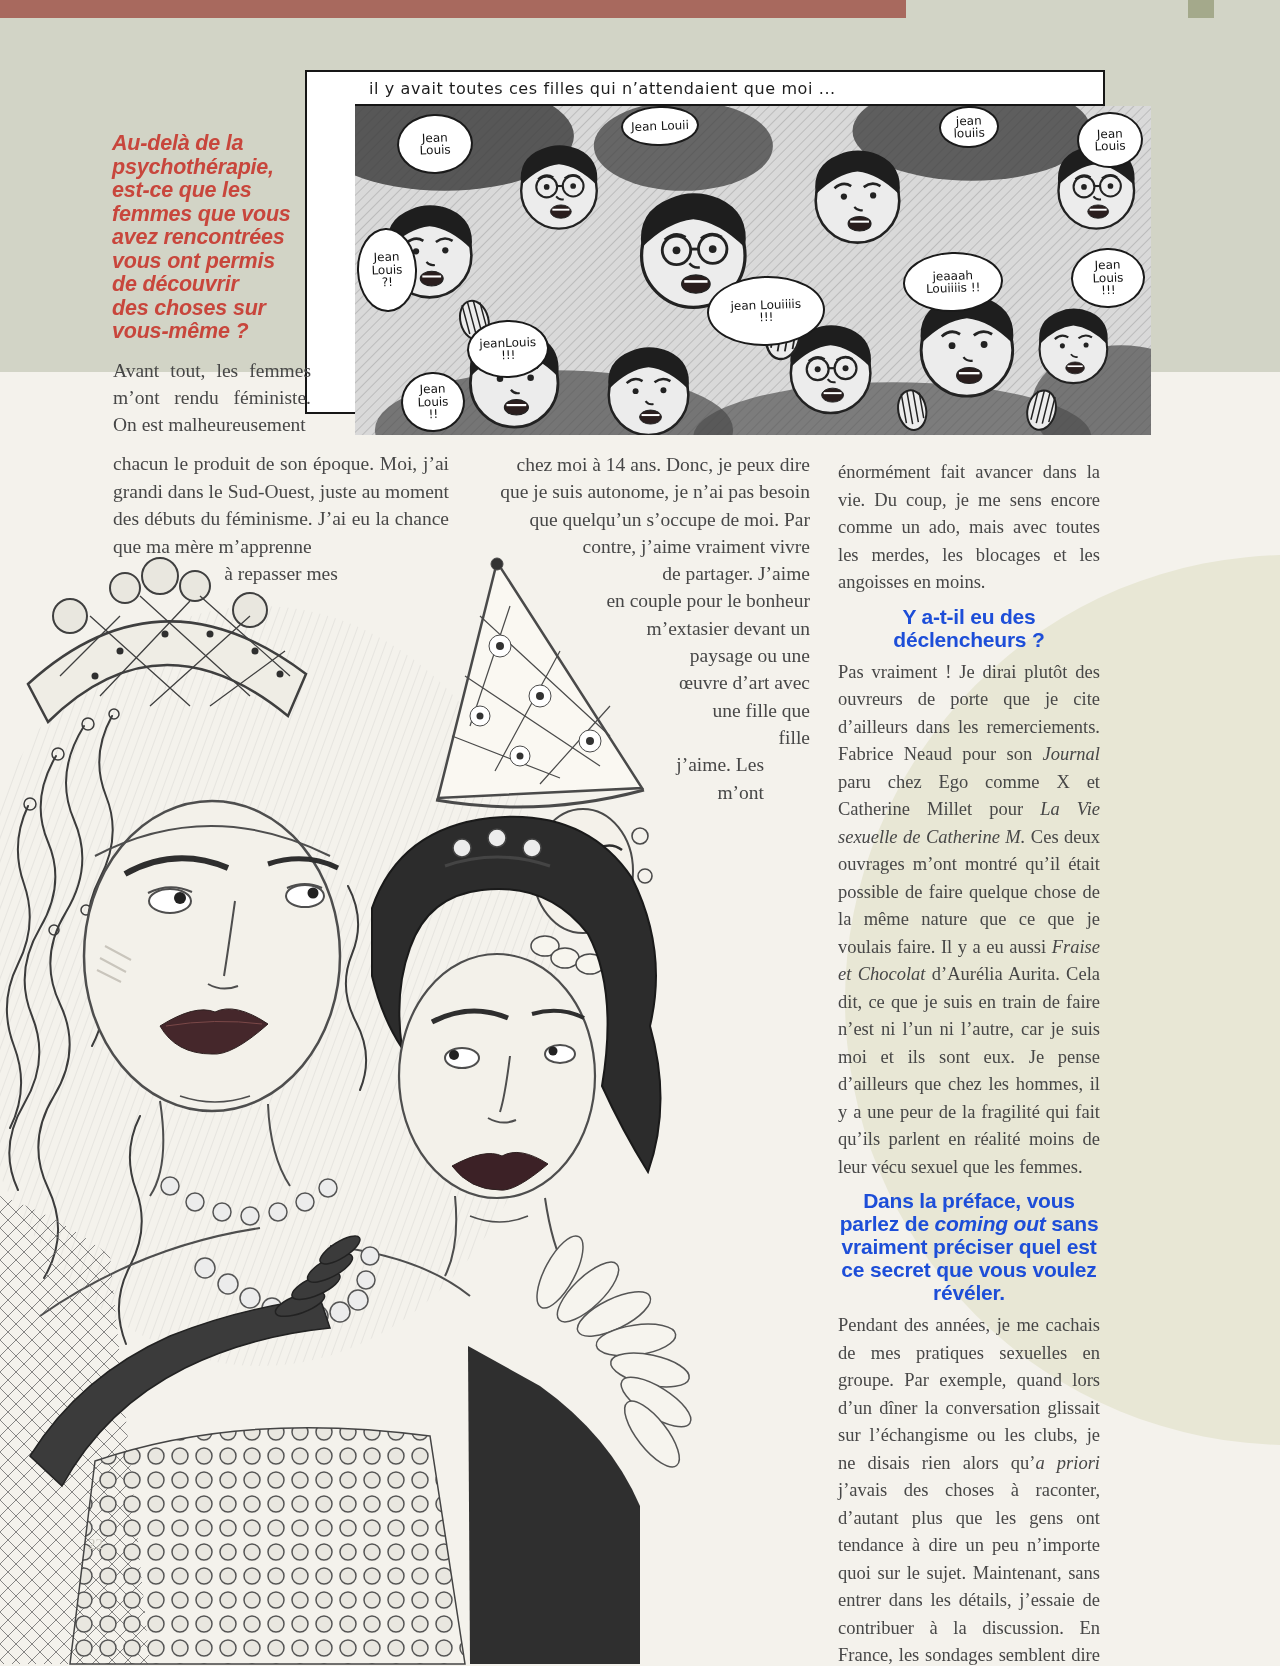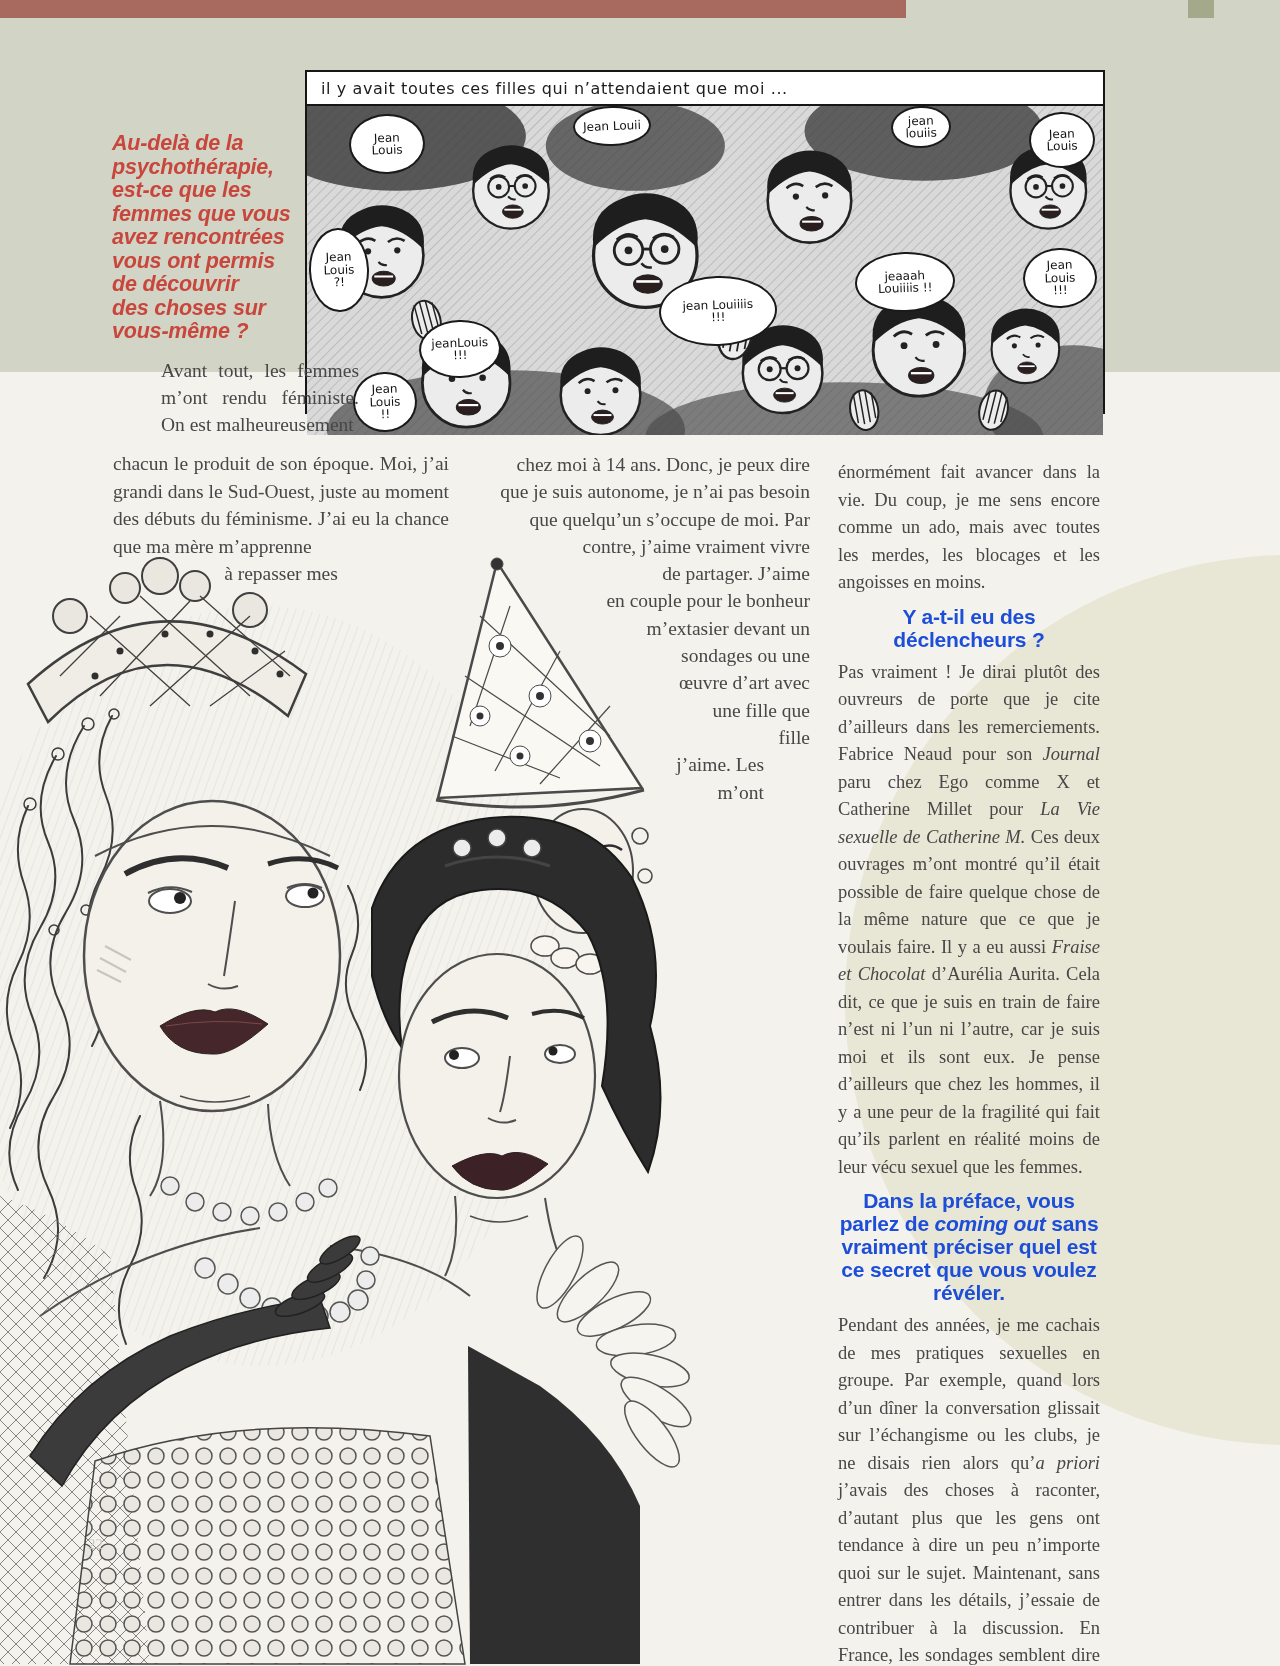--- a/index.html
+++ b/index.html
@@ -8,35 +8,35 @@
     background:#f4f2ec;color:#474747;
     font-family:"Liberation Serif", serif;
   }
   .band{position:absolute;left:0;top:0;width:1280px;height:372px;background:#d2d4c6;}
   .topbar{position:absolute;left:0;top:0;width:906px;height:18px;background:#a8695e;}
   .olive-sq{position:absolute;left:1188px;top:0;width:26px;height:18px;background:#a4a98b;}
   .bg-circle{position:absolute;left:845px;top:555px;width:890px;height:890px;border-radius:50%;background:#e8e7d5;}
 
   
   .comic{position:absolute;left:305px;top:70px;width:800px;height:344px;background:#fff;
-         border:2px solid #161616;box-sizing:border-box;}
+         border:2px solid #161616;box-sizing:border-box;padding-left:48px;}
   .comic-caption{height:32px;border-bottom:2px solid #161616;display:flex;align-items:center;
          padding:0 14px;font-family:"DejaVu Sans",sans-serif;font-size:16px;letter-spacing:.6px;color:#1d1d1d;}
   .comic-art{position:relative;width:796px;height:329px;overflow:hidden;}
   .comic-art svg{position:absolute;left:0;top:0;}
   .bubble{position:absolute;background:#fff;border:2px solid #1a1a1a;border-radius:50%;
           display:flex;align-items:center;justify-content:center;text-align:center;
           white-space:pre-line;font-family:"DejaVu Sans",sans-serif;font-size:12px;
           line-height:1.04;color:#111;transform:rotate(-2deg);box-sizing:border-box;padding:2px;}
 
   
   .q-block{position:absolute;left:112px;top:132px;width:185px;
            font-family:"Liberation Sans",sans-serif;font-weight:700;font-size:21.5px;
            line-height:23.5px;color:#c8463c;letter-spacing:-.2px;font-style:italic;}
-  .lc-narrow{position:absolute;left:113px;top:357px;width:198px;font-size:19.5px;line-height:27px;text-align:justify;margin-left:48px;}
+  .lc-narrow{position:absolute;left:113px;top:357px;width:198px;font-size:19.5px;line-height:27px;text-align:justify;}
   .lc-wide{position:absolute;left:113px;top:450px;width:336px;font-size:19.5px;line-height:27.5px;text-align:justify;}
   .lc-tail{text-align:center;}
   .mid{position:absolute;left:452px;top:451px;width:358px;font-size:19.5px;line-height:27.3px;}
   .mid div{text-align:right;}
   .mid div:nth-last-child(-n+2){padding-right:46px;}
   .rc{position:absolute;left:830px;top:451px;width:278px;font-size:18.5px;line-height:27.5px;text-align:justify;}
   .rc p{margin:8px;}
   .rhead{font-family:"Liberation Sans",sans-serif;font-weight:700;font-size:21px;
          line-height:23px;color:#1d4ed8;text-align:center;margin:14px 0 7px;letter-spacing:-.2px;}
   .rhead em{font-style:italic;}
@@ -329,21 +329,21 @@
 </div>
 
 <div class="mid">
     <div class="">chez moi à 14 ans. Donc, je peux dire</div>
     <div class="">que je suis autonome, je n’ai pas besoin</div>
     <div class="">que quelqu’un s’occupe de moi. Par</div>
     <div class="">contre, j’aime vraiment vivre</div>
     <div class="">de partager. J’aime</div>
     <div class="">en couple pour le bonheur</div>
     <div class="">m’extasier devant un</div>
-    <div class="">sondages ou une</div>
+    <div class="">paysage ou une</div>
     <div class="">œuvre d’art avec</div>
     <div class="">une fille que</div>
     <div class="">fille</div>
     <div class="">j’aime. Les</div>
     <div class="">m’ont</div>
   </div>
 
 <div class="rc">
   <p>énormément fait avancer dans la vie. Du coup, je me sens encore comme un ado, mais avec toutes les merdes, les blocages et les angoisses en moins.</p>
   <p class="rhead">Y a-t-il eu des déclencheurs ?</p>

